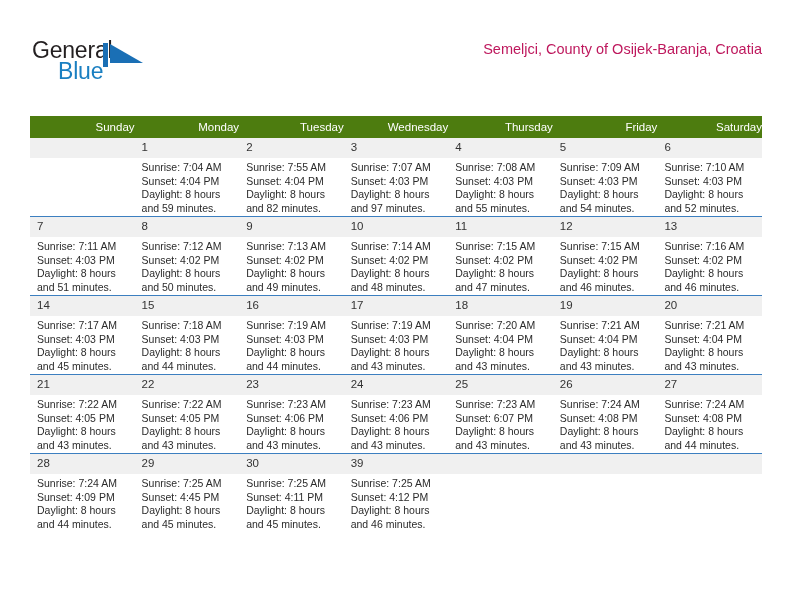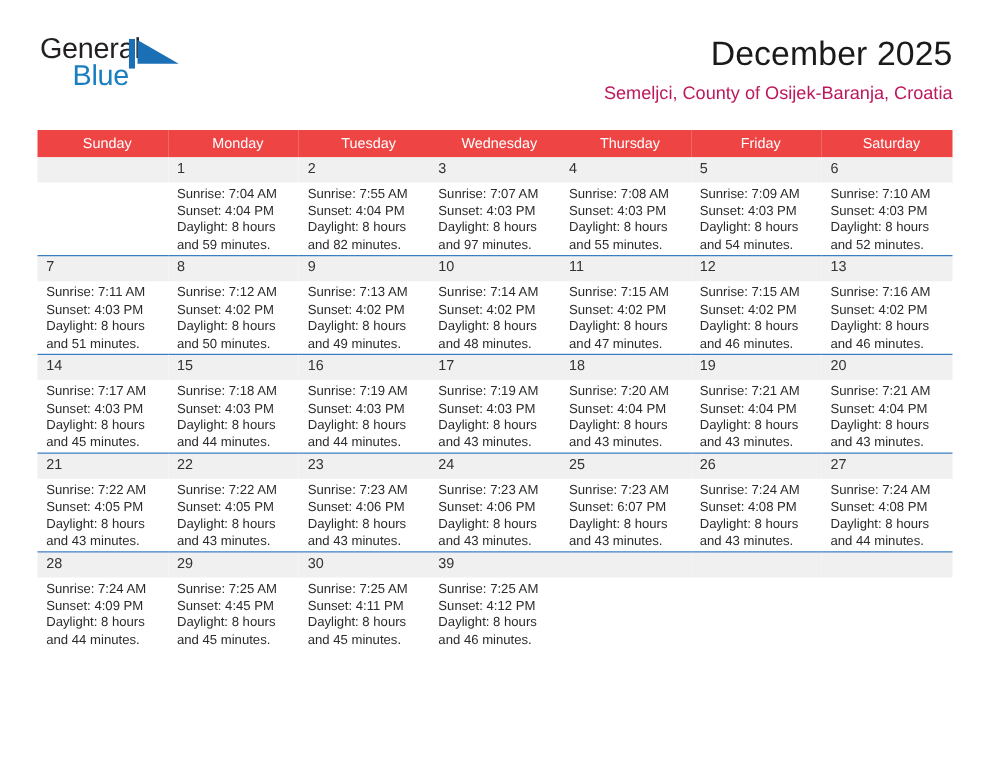--- a/index.html
+++ b/index.html
@@ -19,21 +19,21 @@
     width: 792px;
     height: 612px;
     box-sizing: border-box;
     padding: 0 30px;
   }
 
   
   .topbar {
     position: relative;
     height: 72px;
-    margin-top: 26px;
+    margin-top: 38px;
   }
   .logo {
     position: absolute;
     left: 2px;
     top: 0;
     width: 140px;
     height: 50px;
   }
   .logo-general {
     font-size: 23px;
@@ -77,25 +77,25 @@
   }
 
   
   .calendar {
     width: 732px;
     border-collapse: collapse;
     table-layout: fixed;
     margin-top: 6px;
   }
   .calendar th {
-    background: #ef4444;
+    background: #4d7c0f;
     color: #ffffff;
     font-size: 11.5px;
     font-weight: normal;
-    text-align: center;
+    text-align: right;
     padding: 5px 0 5px 7px;
     height: 11px;
     border: none;
   }
   .calendar td {
     vertical-align: top;
     padding: 0;
     border: none;
     border-top: 1px solid #3c7fc0;
     height: 78px;
@@ -138,21 +138,20 @@
     <div class="logo">
       <span class="logo-general">General</span>
       <span class="logo-blue">Blue</span>
       <svg class="logo-flag" viewBox="0 0 42 24">
         <rect x="0" y="0" width="5" height="24" fill="#1a6fb5"></rect>
         <polygon points="7,1 40,20 7,20" fill="#1a6fb5"></polygon>
       </svg>
     </div>
 
     <div class="title-block">
-      <div class="cal-title">December 2025</div>
       <div class="cal-subtitle">Semeljci, County of Osijek-Baranja, Croatia</div>
     </div>
   </div>
 
   <table class="calendar">
     <thead>
       <tr>
         <th>Sunday</th>
         <th>Monday</th>
         <th>Tuesday</th>

